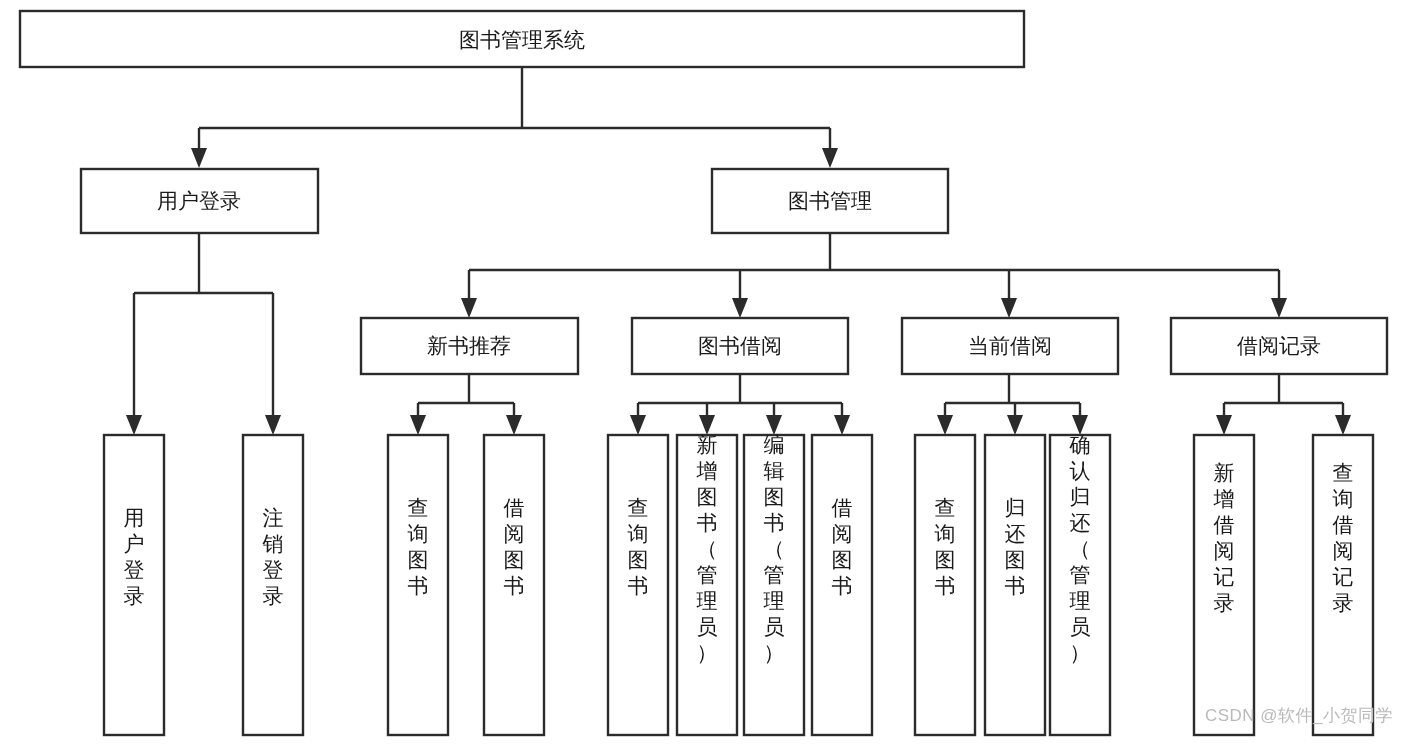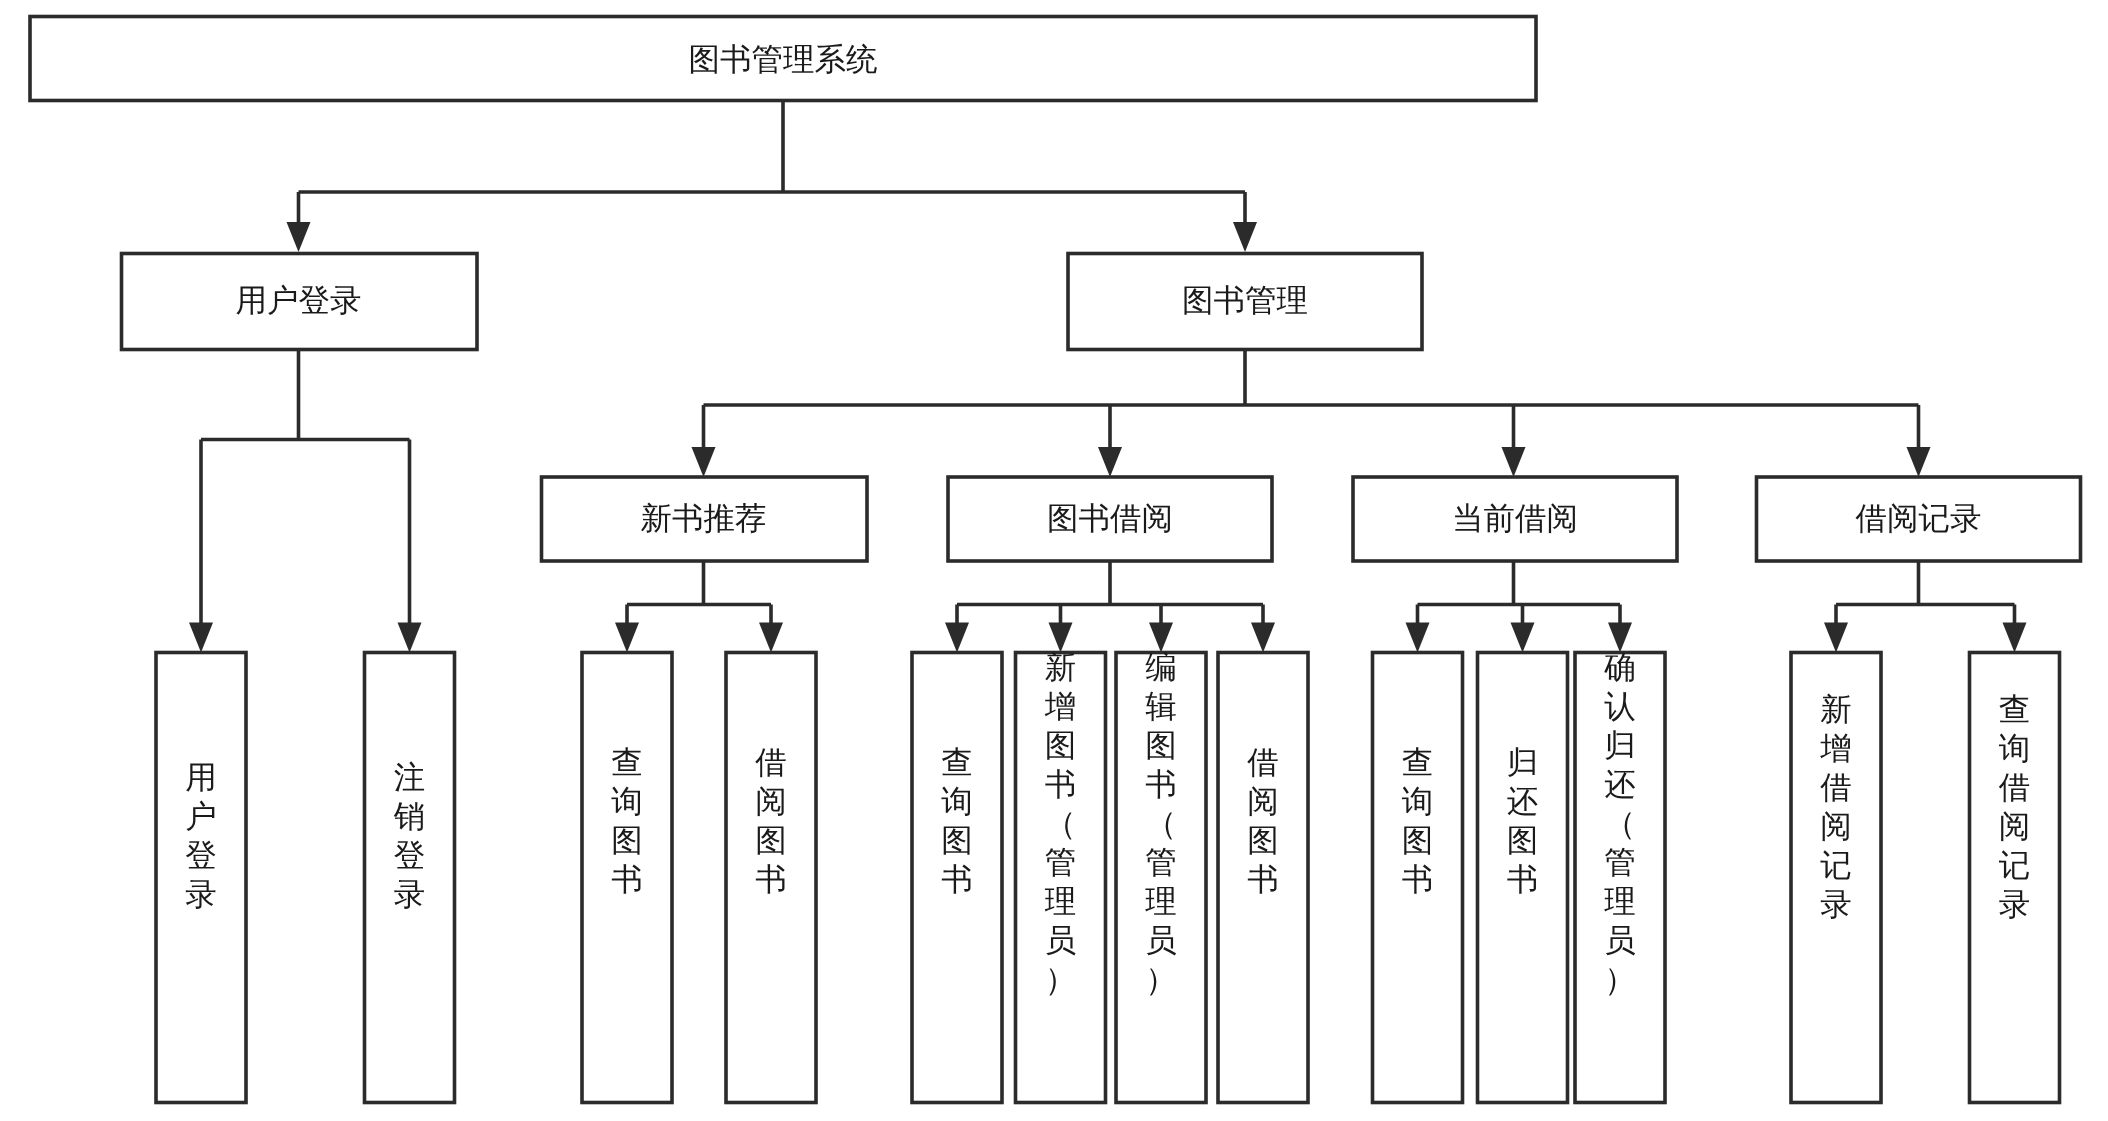--- a/index.html
+++ b/index.html
@@ -233,14 +233,15 @@
       <rect class="node-box" x="1194" y="435" width="60" height="300"></rect>
       <text class="node-label-v" x="1224" y="480"><tspan x="1224" dy="0">新</tspan><tspan x="1224" dy="26">增</tspan><tspan x="1224" dy="26">借</tspan><tspan x="1224" dy="26">阅</tspan><tspan x="1224" dy="26">记</tspan><tspan x="1224" dy="26">录</tspan></text>
     </g>
     <g>
       <rect class="node-box" x="1313" y="435" width="60" height="300"></rect>
       <text class="node-label-v" x="1343" y="480"><tspan x="1343" dy="0">查</tspan><tspan x="1343" dy="26">询</tspan><tspan x="1343" dy="26">借</tspan><tspan x="1343" dy="26">阅</tspan><tspan x="1343" dy="26">记</tspan><tspan x="1343" dy="26">录</tspan></text>
     </g>
 
   </svg>
 
+  <div class="watermark">CSDN @软件_小贺同学</div>
 
 </div>
 
 </body></html>

